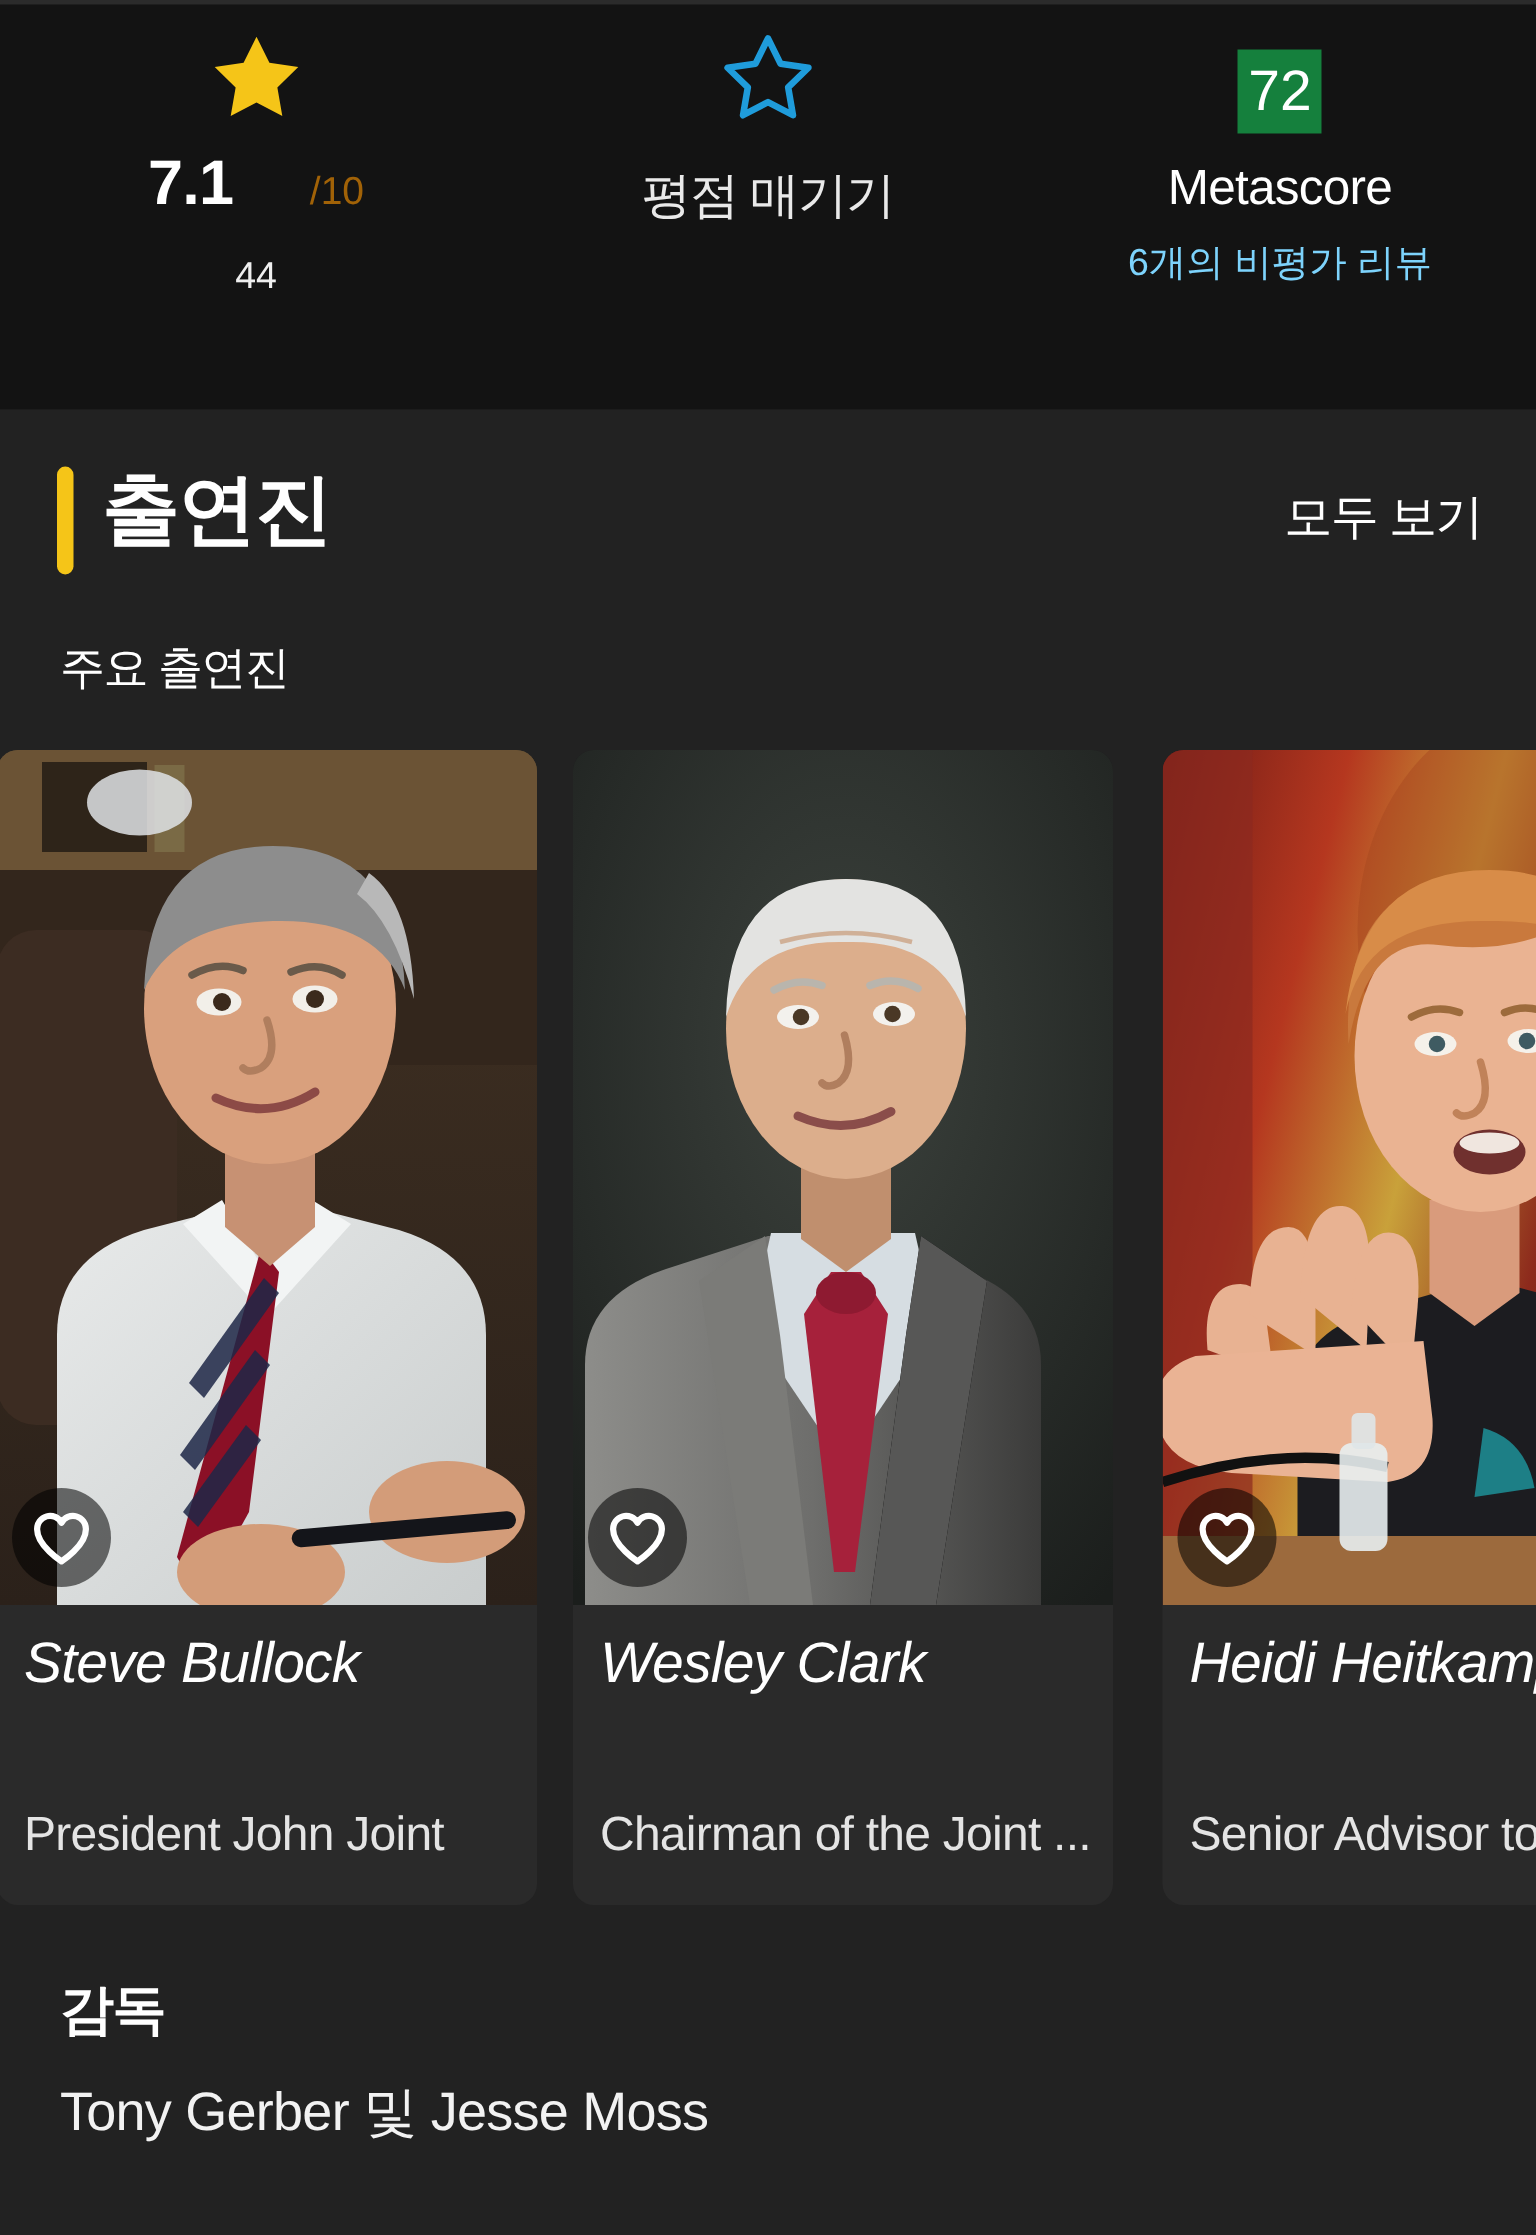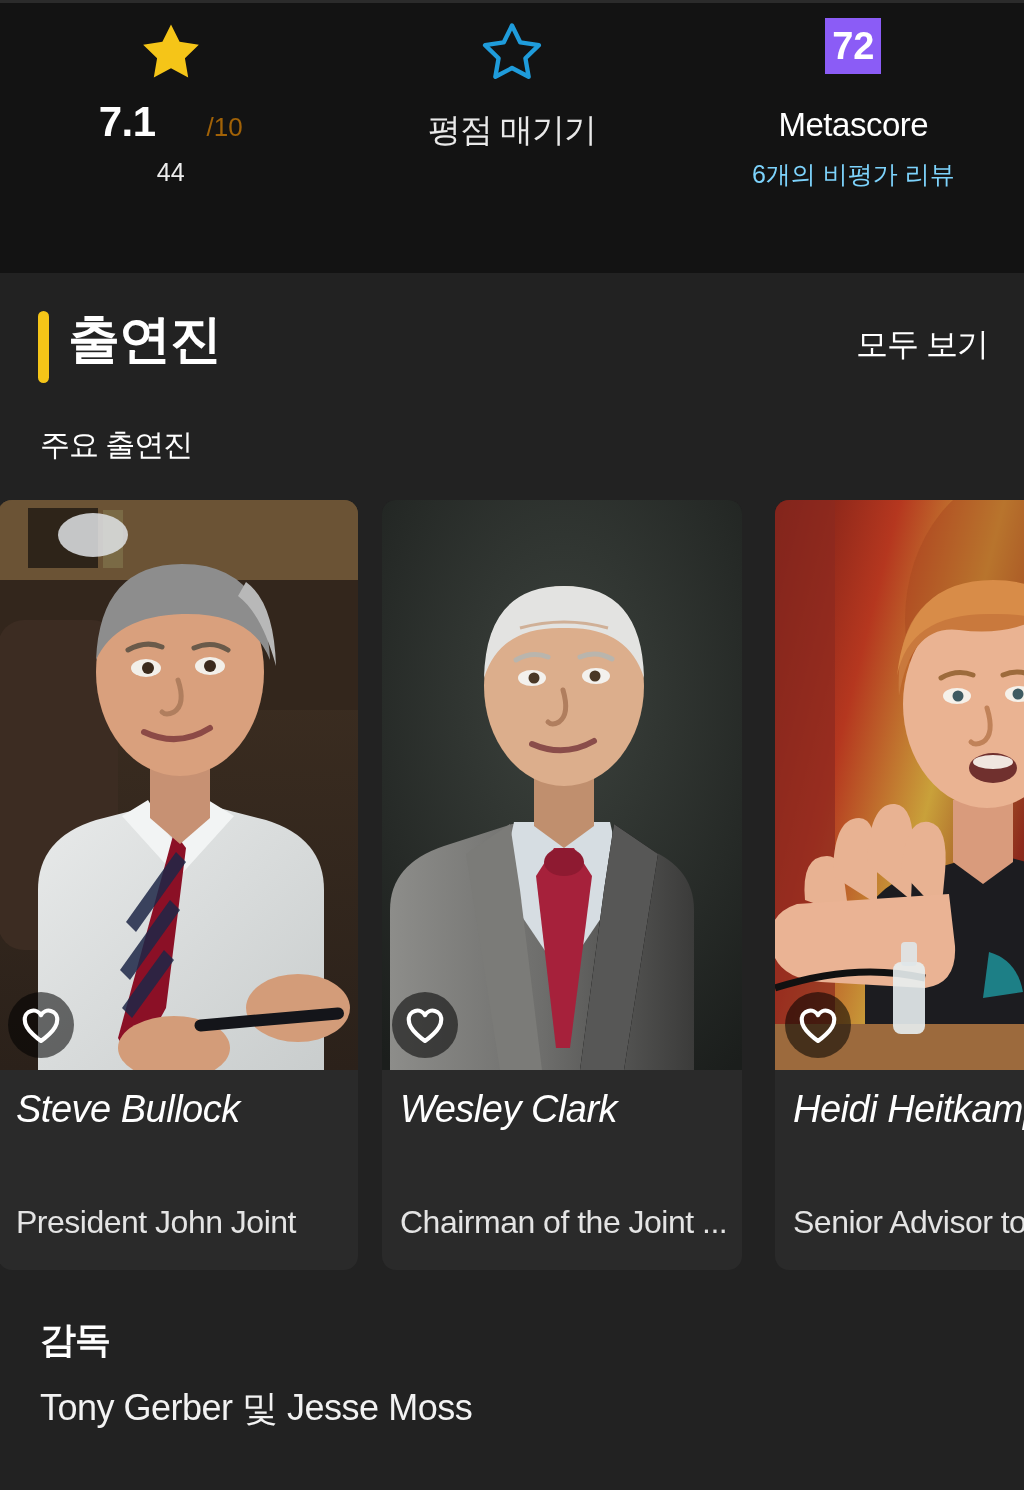--- a/index.html
+++ b/index.html
@@ -22,27 +22,27 @@
   }
   .star-wrap { height:82px; display:flex; align-items:center; justify-content:center; }
   .glyph-star-filled { display:block; }
   .glyph-star-outline { display:block; }
   .rating-value-line {
     display:flex; align-items:baseline; justify-content:center;
     margin-top:4px; white-space:nowrap;gap:32px;
   }
   .rating-score { font-size:42px; font-weight:bold; color:#ffffff; letter-spacing:-0.5px; }
   .rating-denom { font-size:26px; color:#a16207; font-weight:400; margin-left:19px; }
-  .rating-count { font-size:25px; color:#eeeeee; margin-top:12px; }
+  .rating-count { font-size:25px; color:#eeeeee; margin-top:24px; }
   .rate-label { font-size:33px; color:#e9e9e9; margin-top:14px; letter-spacing:-1px;}
   .metascore-badge {
-    width:56px; height:56px; background:#8b5cf6;
+    width:56px; height:56px; background:#15803d;
     display:flex; align-items:center; justify-content:center;
-    font-size:38px; font-weight:bold; color:#ffffff; line-height:1;
-    margin-top:6px;
+    font-size:38px; font-weight:normal; color:#ffffff; line-height:1;
+    margin-top:21px;
   }
   .metascore-col .star-wrap { height:82px; align-items:flex-start; }
   .metascore-label { font-size:33px; color:#ffffff; margin-top:12px; letter-spacing:-0.5px; }
   .metascore-sub { font-size:25px; color:#7dd3fc; margin-top:14px; }
 
   
   .cast-section {
     position:absolute; left:0; top:273px; width:1024px; height:1217px;
     background:#222222;
   }

